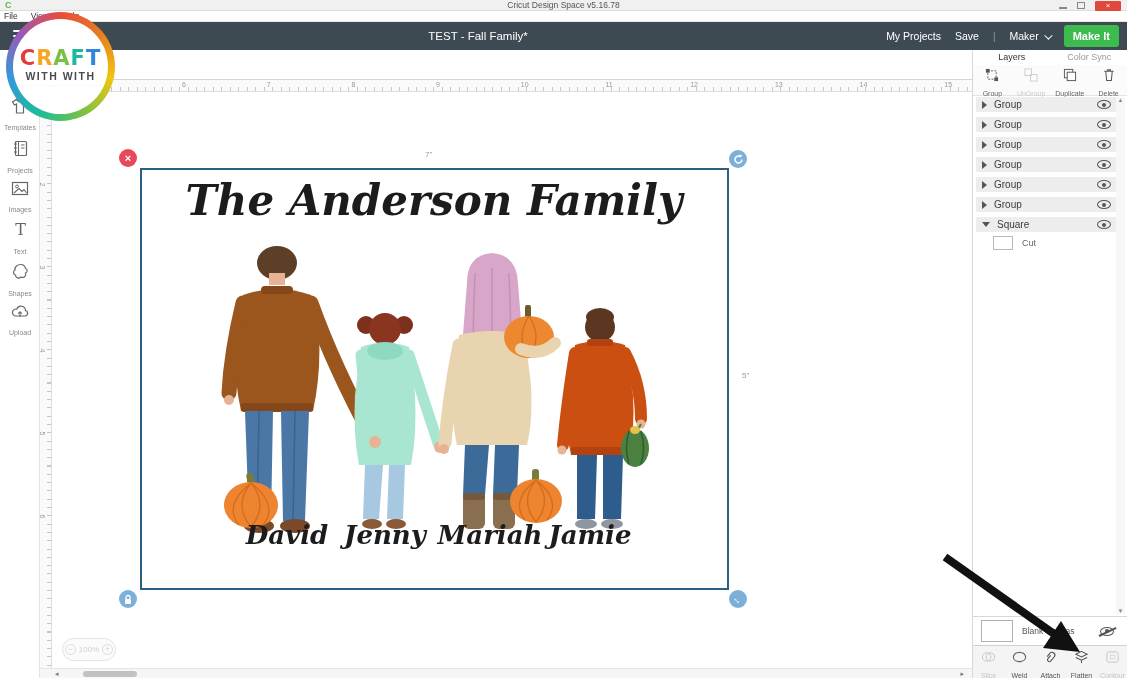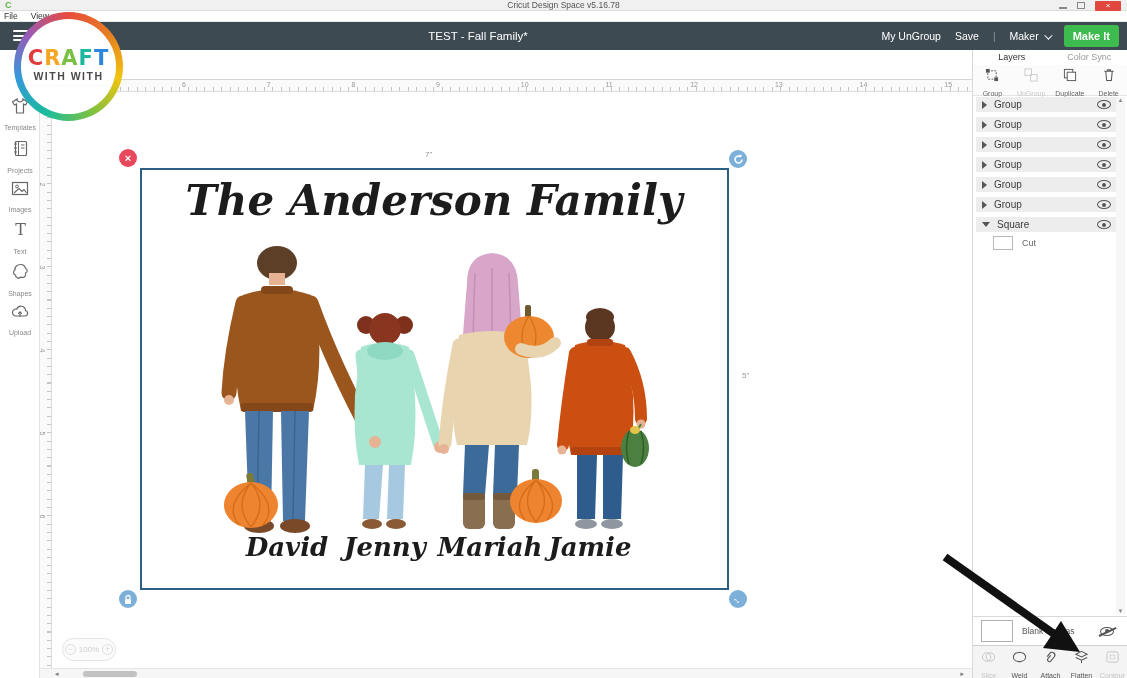--- a/index.html
+++ b/index.html
@@ -60,21 +60,21 @@
   .ruler-num { position:absolute; top:1px; font-size:7px; color:#999; }
   .ruler-num-v { position:absolute; left:1px; font-size:7px; color:#999; transform:rotate(90deg); }
 
   .sel-rect { left:100px; top:88px; width:589px; height:422px; border:2px solid #2c6083; background:#fff; }
   .handle { width:18px; height:18px; border-radius:50%; display:flex; align-items:center; justify-content:center; color:#fff; }
   .h-red { background:#e8485c; font-size:11px; font-weight:bold; }
   .h-blue { background:#7db0d8; font-size:10px; }
   .dim-label { font-size:8px; color:#999; }
 
   .art-title { left:394px; top:96px; transform:translateX(-50%); font-family:"DejaVu Serif",serif; font-style:italic; font-weight:bold; font-size:42px; color:#1c1c1c; white-space:nowrap; }
-  .art-name { font-family:"DejaVu Serif",serif; font-style:italic; font-weight:bold; font-size:26px; color:#1c1c1c; transform:translateX(-50%); top:452px; position:absolute; }
+  .art-name { font-family:"DejaVu Serif",serif; font-style:italic; font-weight:bold; font-size:26px; color:#1c1c1c; transform:translateX(-50%); top:440px; position:absolute; }
 
   .zoom-pill { left:22px; top:558px; width:54px; height:23px; border:1px solid #e4e4e4; border-radius:12px; background:#fbfbfb; display:flex; align-items:center; justify-content:center; gap:3px; color:#cfcfcf; font-size:8px; }
   .zoom-circ { width:11px; height:11px; border:1px solid #dedede; border-radius:50%; text-align:center; line-height:9px; font-size:9px; color:#d5d5d5; }
 
   .hscroll { left:0; bottom:0; width:932px; height:10px; background:#f6f6f6; border-top:1px solid #e5e5e5; }
   .hthumb { position:absolute; left:43px; top:2px; width:54px; height:6px; background:#c2c2c2; border-radius:3px; }
   .scroll-arr { position:absolute; font-size:7px; color:#777; top:1px; }
 
   
   .panel { left:972px; top:50px; width:155px; height:628px; background:#fff; border-left:1px solid #d8d8d8; }
@@ -107,21 +107,21 @@
   .blank-row .swatch2 { width:32px; height:22px; border:1px solid #b0b0b0; margin-left:8px; background:#fff; }
   .blank-row .lbl { font-size:8.5px; color:#555; margin-left:9px; flex:1; }
 
   .panel-bottom { position:absolute; left:0; top:595px; width:155px; height:33px; background:#f4f4f4; border-top:1px solid #d0d0d0; display:flex; }
   .pbot { flex:1; text-align:center; padding-top:4px; }
   .pbot svg { display:block; margin:0 auto; }
   .pbot .lbl { font-size:7px; color:#555; }
   .pbot.disabled .lbl { color:#c4c4c4; }
 
   
-  .logo { left:14px; top:12px; width:109px; height:109px; border-radius:50%; z-index:60;
+  .logo { left:6px; top:12px; width:109px; height:109px; border-radius:50%; z-index:60;
      background:conic-gradient(#e74c3c,#e67e22,#f1c40f,#7ac143,#1abc9c,#3498db,#9b59b6,#e74c3c); }
   .logo-inner { position:absolute; inset:7px; background:#fff; border-radius:50%; display:flex; flex-direction:column; align-items:center; justify-content:center; }
   .logo-line1 { font-size:21px; font-weight:bold; letter-spacing:1px; font-family:"DejaVu Sans",sans-serif; }
   .logo-line1 .c0{color:#e23b3b}.logo-line1 .c1{color:#f5a623}.logo-line1 .c2{color:#7ac143}.logo-line1 .c3{color:#1db8a0}.logo-line1 .c4{color:#2e86de}
   .logo-line2 { font-size:10.5px; font-weight:bold; color:#4a4a4a; letter-spacing:1.5px; }
   .logo-dots { font-size:5px; color:#bbb; letter-spacing:2px; }
 
   .arrow-note { left:930px; top:545px; width:165px; height:120px; z-index:50; pointer-events:none; }
 </style>
 </head>
@@ -144,21 +144,21 @@
 </div>
 
 <div class="abs header">
   <div class="abs hamburger">
       <i></i>
       <i></i>
       <i></i>
     </div>
   <span class="abs proj-title">TEST - Fall Family*</span>
   <div class="abs header-right">
-    <span class="header-link">My UnGroup</span>
+    <span class="header-link">My Projects</span>
     <span class="header-link">Save</span>
     <span class="header-div">|</span>
     <span class="header-link"><span>Maker</span><i class="chev"></i></span>
     <button class="makeit">Make It</button>
   </div>
 </div>
 
 <div class="abs toolbar">
   <div class="abs" style="left:108px;top:62px;">
     <span class="tb-box" style="width:20px;justify-content:center;">

